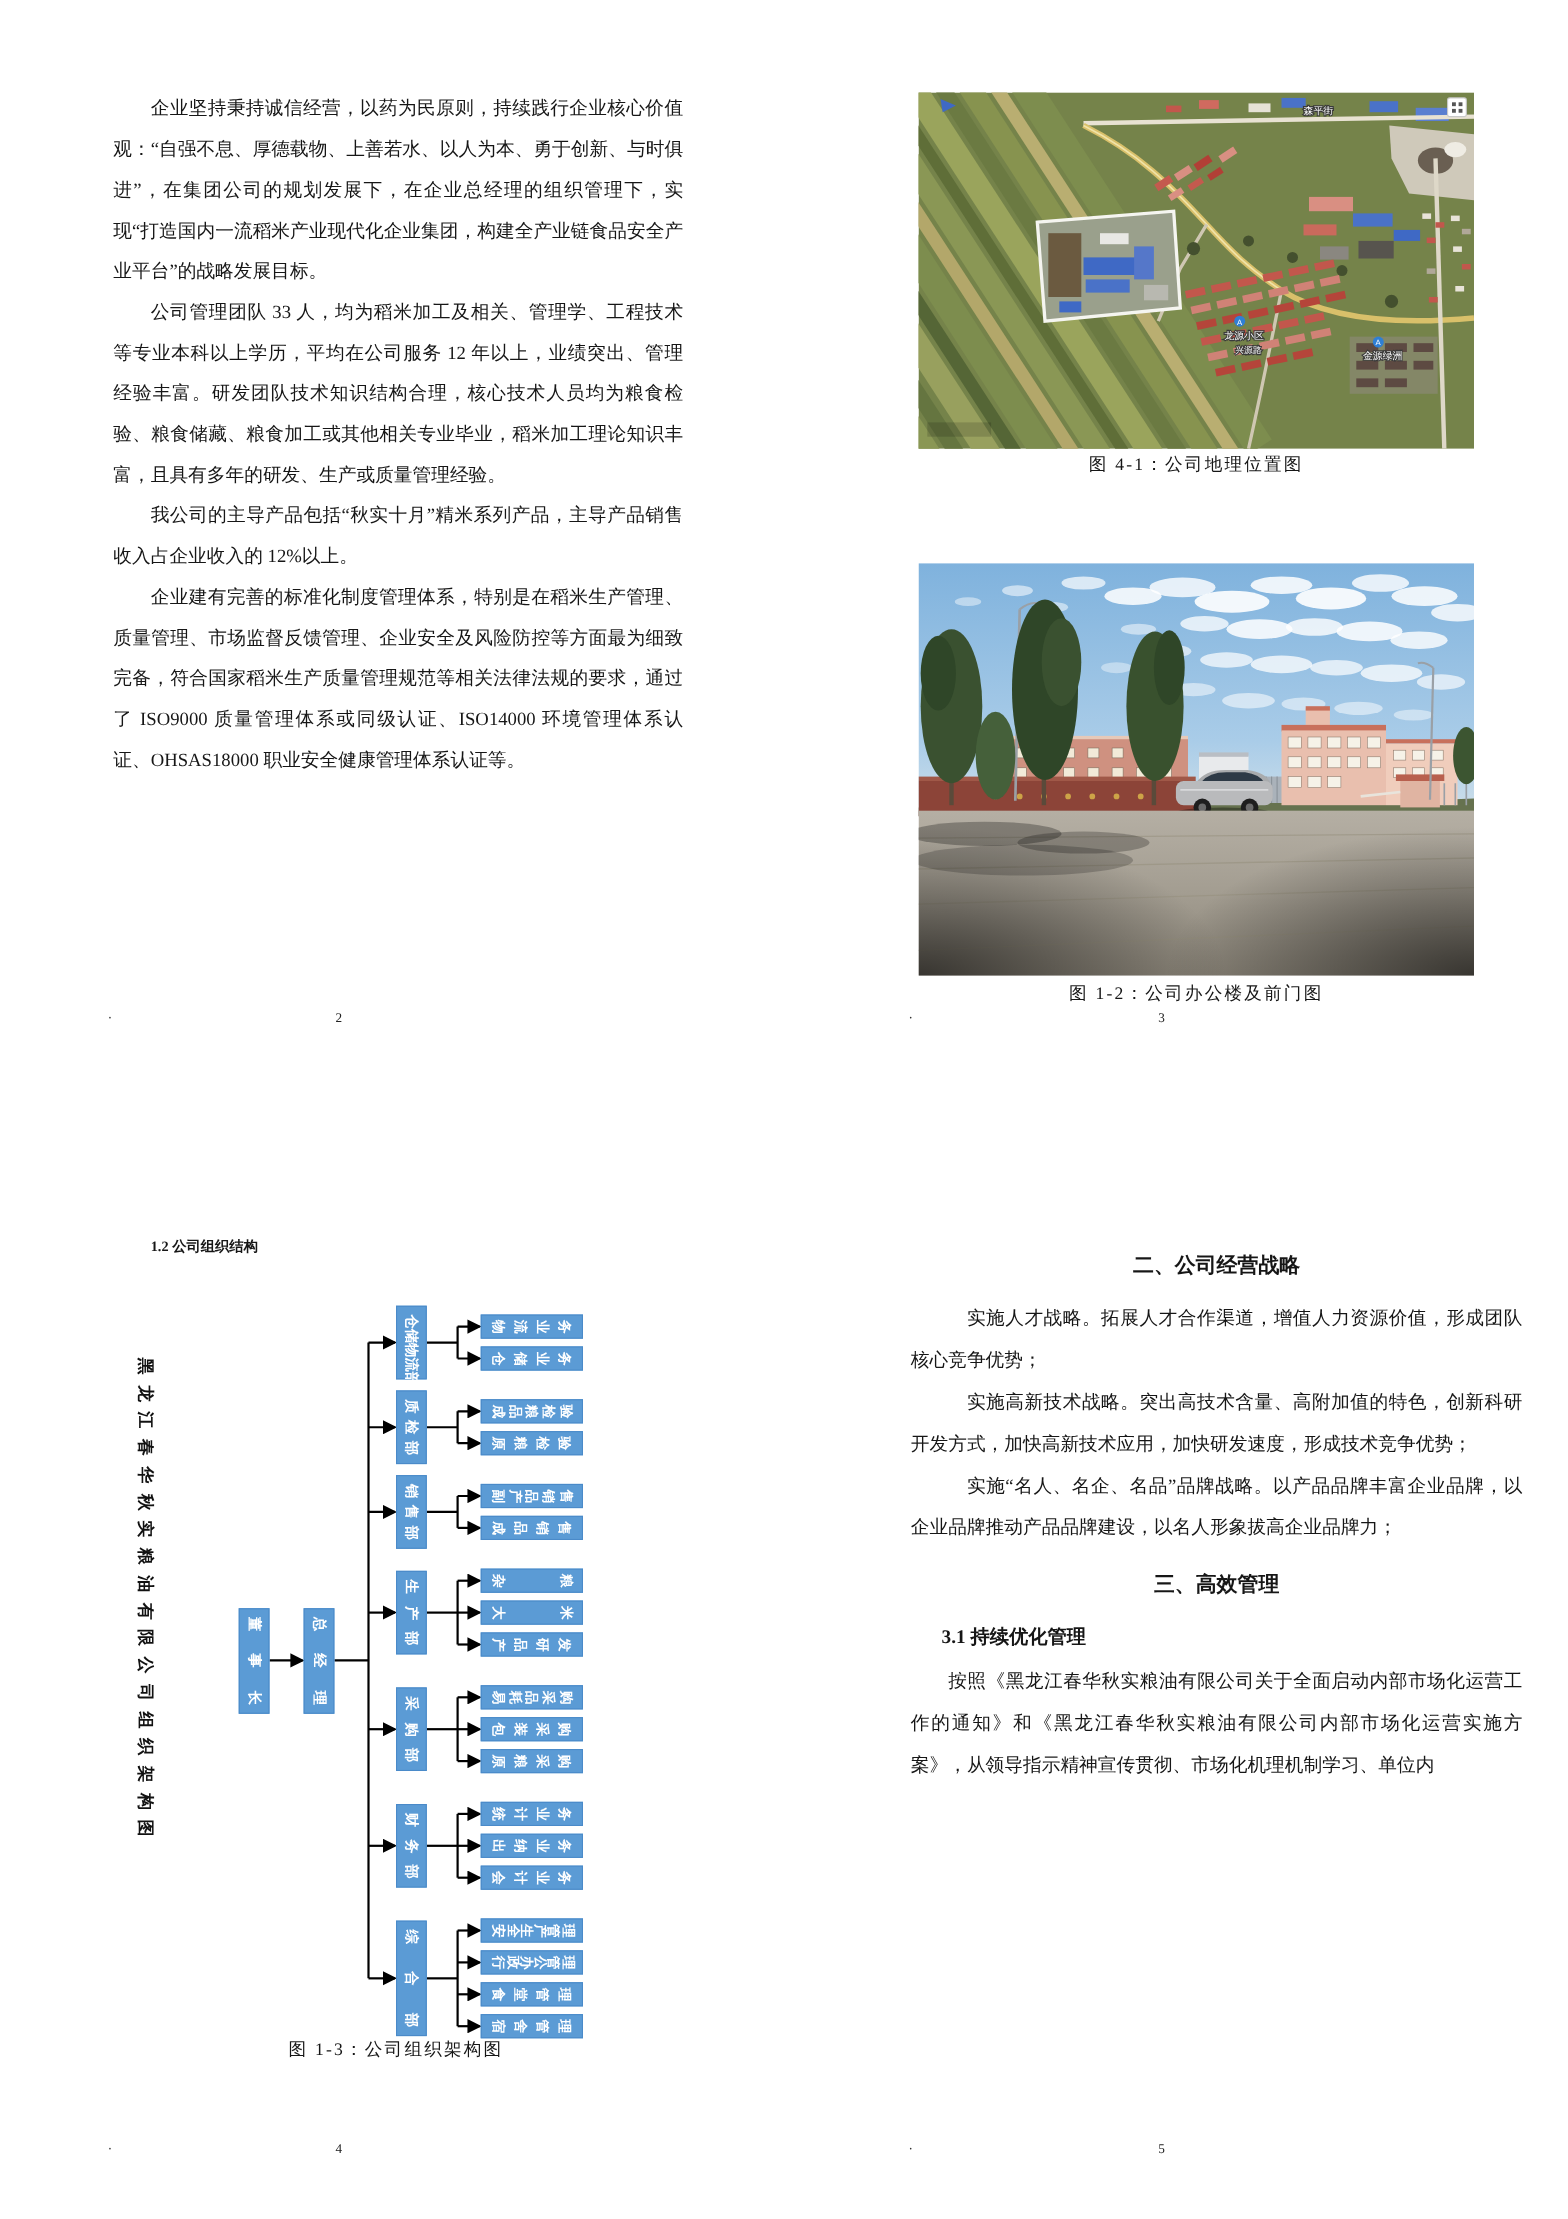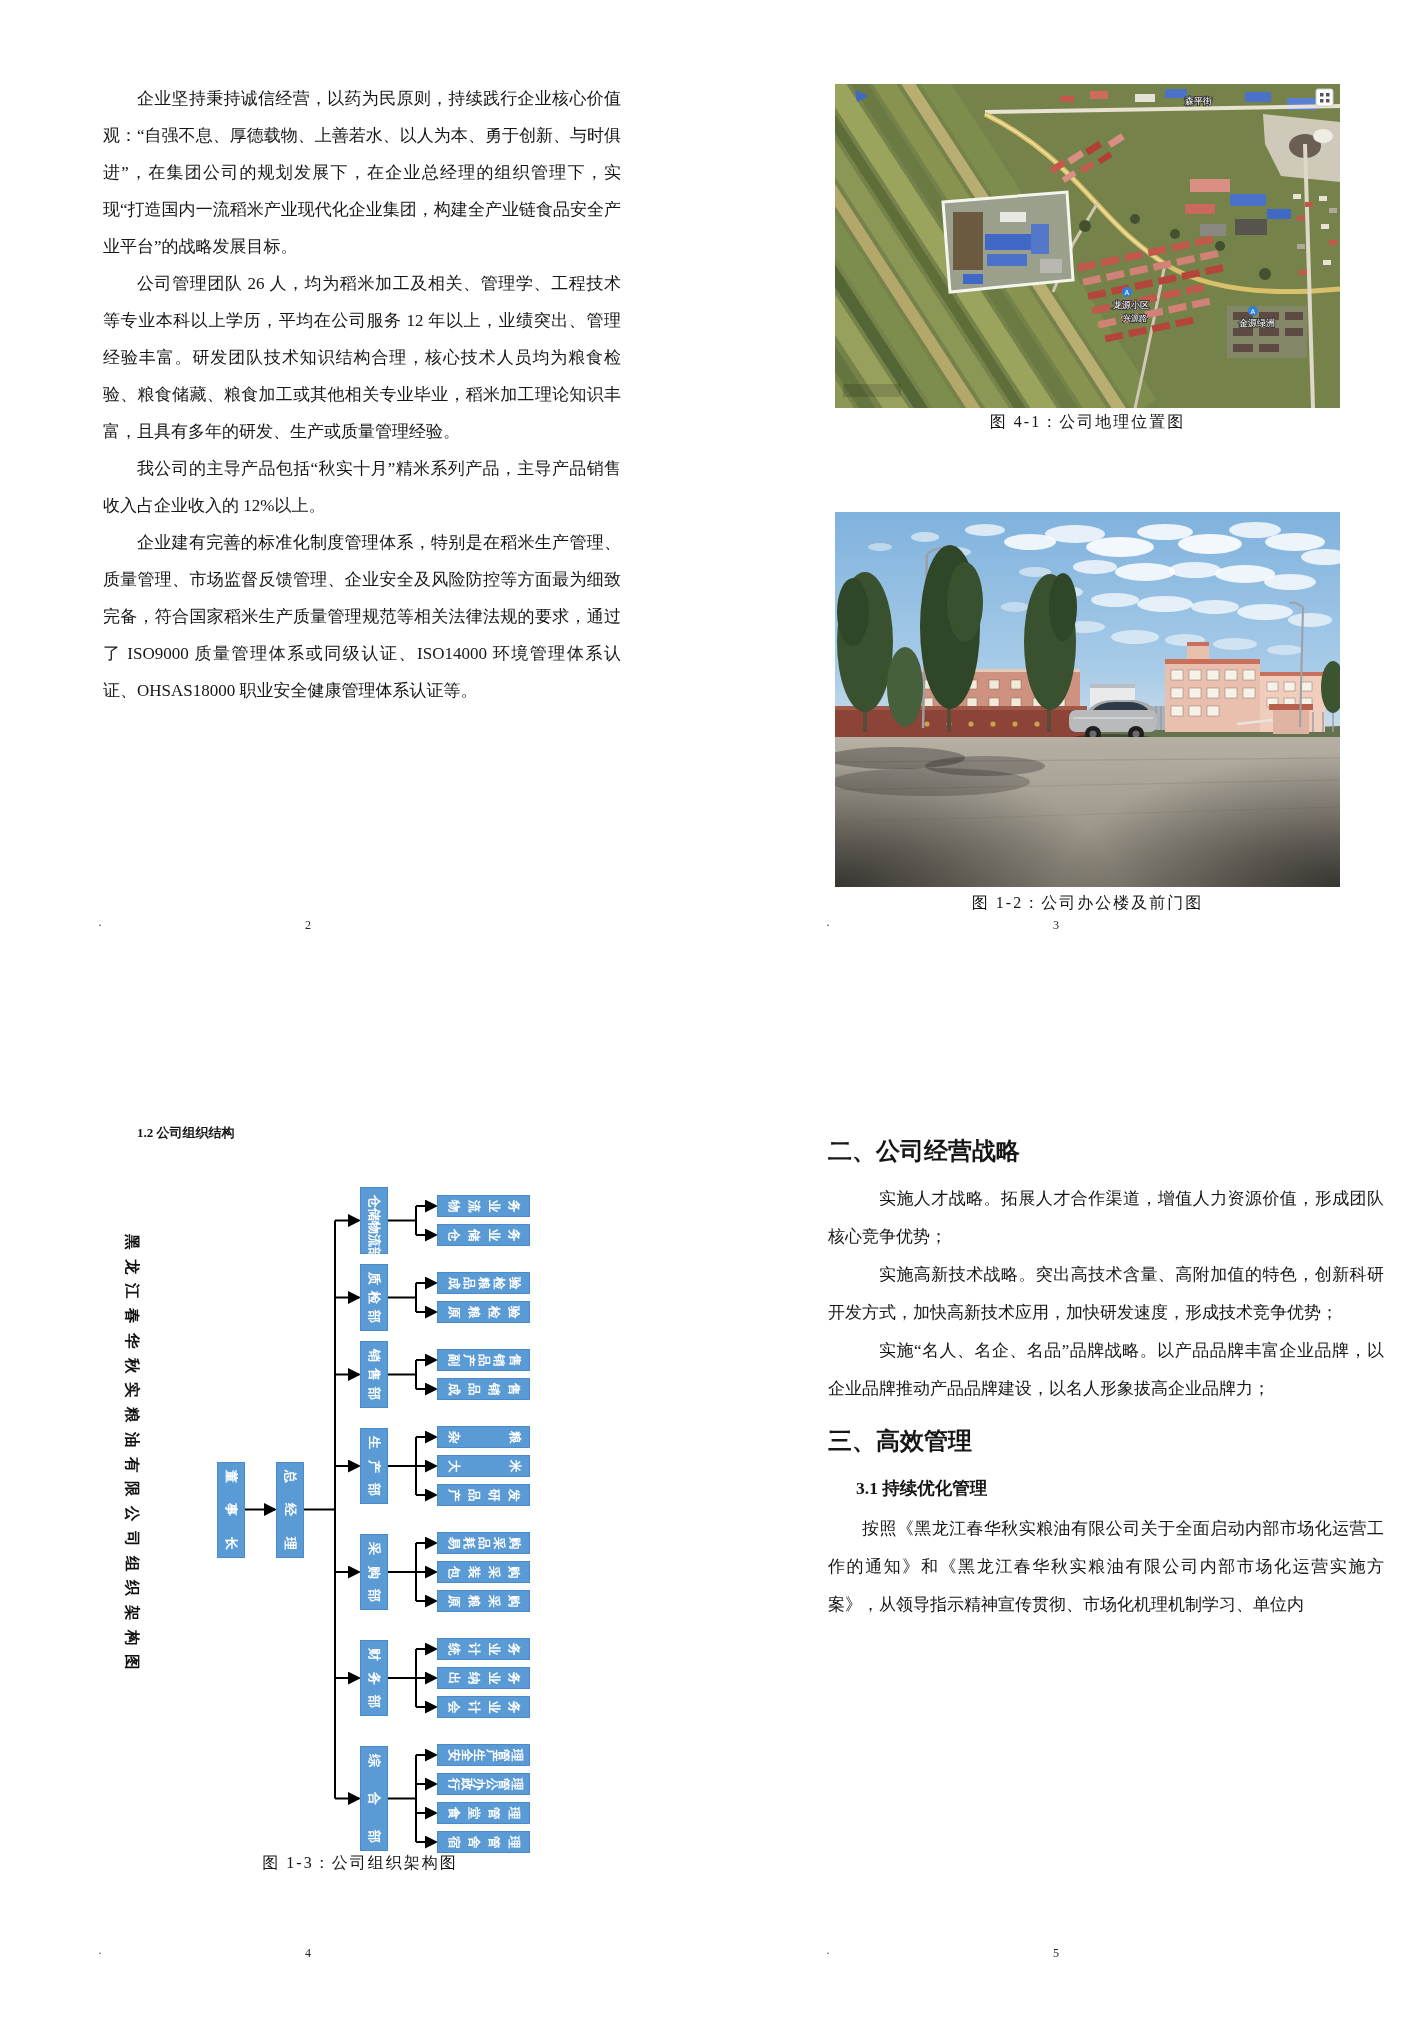--- a/index.html
+++ b/index.html
@@ -4,21 +4,21 @@
 <style>
   html,body{margin:0;padding:0;background:#fff;}
   .canvas{position:relative;width:1425px;height:2017px;background:#fff;overflow:hidden;
           font-family:"Liberation Serif","DejaVu Serif",serif;color:#161616;}
   
   .textcol p{margin:0;text-align:justify;text-indent:2em;font-size:17px;line-height:37px;}
   .col-p2{position:absolute;left:103px;top:80px;width:518px;}
   .col-p5{position:absolute;left:828px;top:1130px;width:556px;}
   .col-p5 p{line-height:38px;}
   .ind3{text-indent:3em !important;font-family:Liberation Serif, serif;}
-  .h-center{text-align:left;font-weight:bold;font-size:24px;
+  .h-center{text-align:center;font-weight:bold;font-size:19px;
             font-family:"Liberation Sans","DejaVu Sans",sans-serif;margin:4px 0 12px 0;line-height:34px;}
   .h-center.mt{margin-top:16px;}
   .h-sub{font-weight:bold;font-size:17.5px;margin:6px 0 4px 0;text-indent:1.6em;line-height:36px;}
   .h-sec{position:absolute;left:105px;top:1124px;font-weight:bold;font-size:13px;margin-left:32px;}
   
   .caption{position:absolute;font-size:16px;letter-spacing:2px;text-align:center;}
   .footer-mark{position:absolute;font-size:12px;color:#333;}
   .footer-num{position:absolute;font-size:12px;color:#222;}
   
   .fig{position:absolute;display:block;}
@@ -36,21 +36,21 @@
              font-family:"Liberation Sans","DejaVu Sans",sans-serif;font-weight:bold;color:#111;}
   #org-title .vch{font-size:15.5px;transform:rotate(90deg);}
 </style>
 </head>
 <body>
 
 <div class="canvas">
 
   <div class="textcol col-p2">
     <p>企业坚持秉持诚信经营，以药为民原则，持续践行企业核心价值观：“自强不息、厚德载物、上善若水、以人为本、勇于创新、与时俱进”，在集团公司的规划发展下，在企业总经理的组织管理下，实现“打造国内一流稻米产业现代化企业集团，构建全产业链食品安全产业平台”的战略发展目标。</p>
-    <p>公司管理团队 26 人，均为稻米加工及相关、管理学、工程技术等专业本科以上学历，平均在公司服务 12 年以上，业绩突出、管理经验丰富。研发团队技术知识结构合理，核心技术人员均为粮食检验、粮食储藏、粮食加工或其他相关专业毕业，稻米加工理论知识丰富，且具有多年的研发、生产或质量管理经验。</p>
+    <p>公司管理团队 33 人，均为稻米加工及相关、管理学、工程技术等专业本科以上学历，平均在公司服务 12 年以上，业绩突出、管理经验丰富。研发团队技术知识结构合理，核心技术人员均为粮食检验、粮食储藏、粮食加工或其他相关专业毕业，稻米加工理论知识丰富，且具有多年的研发、生产或质量管理经验。</p>
     <p>我公司的主导产品包括“秋实十月”精米系列产品，主导产品销售收入占企业收入的 12%以上。</p>
     <p>企业建有完善的标准化制度管理体系，特别是在稻米生产管理、质量管理、市场监督反馈管理、企业安全及风险防控等方面最为细致完备，符合国家稻米生产质量管理规范等相关法律法规的要求，通过了 ISO9000 质量管理体系或同级认证、ISO14000 环境管理体系认证、OHSAS18000 职业安全健康管理体系认证等。</p>
   </div>
   <span class="footer-mark" style="left:98px;top:918px;">·</span>
   <span class="footer-num" style="left:305px;top:918px;">2</span>
 
   <svg class="fig" style="left:835px;top:84px;" width="505" height="324" viewBox="0 0 505 324">
     <rect x="0" y="0" width="505" height="324" fill="#75834a"></rect>
     <g transform="rotate(-33 120 160)">
       <rect x="-80" y="-60" width="26" height="460" fill="#8a9755"></rect>

